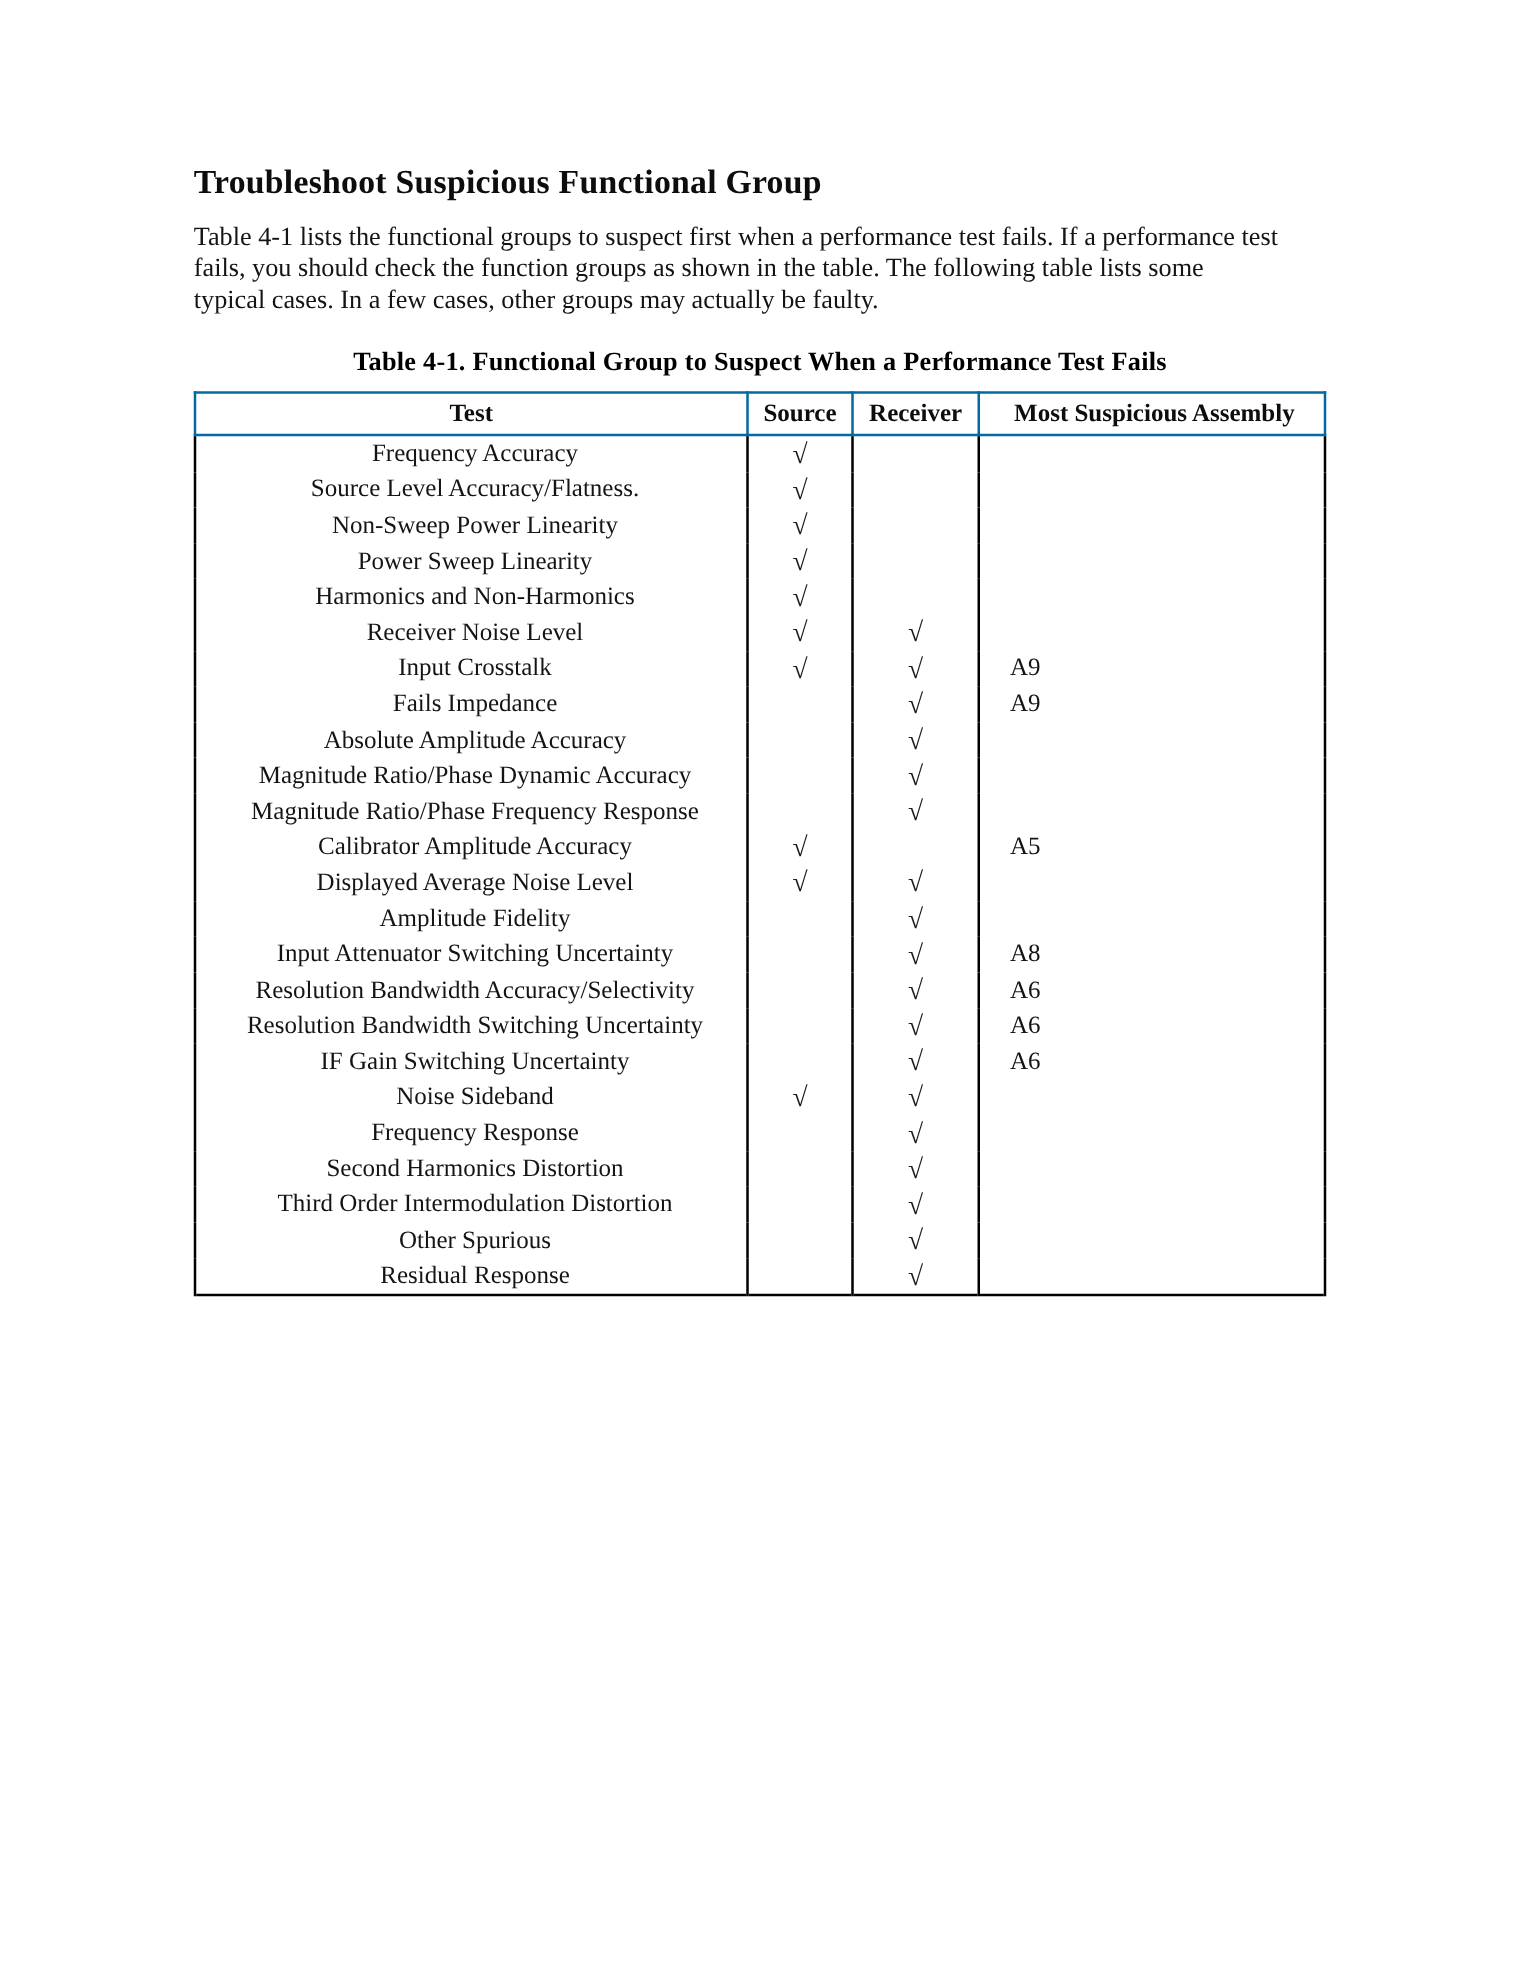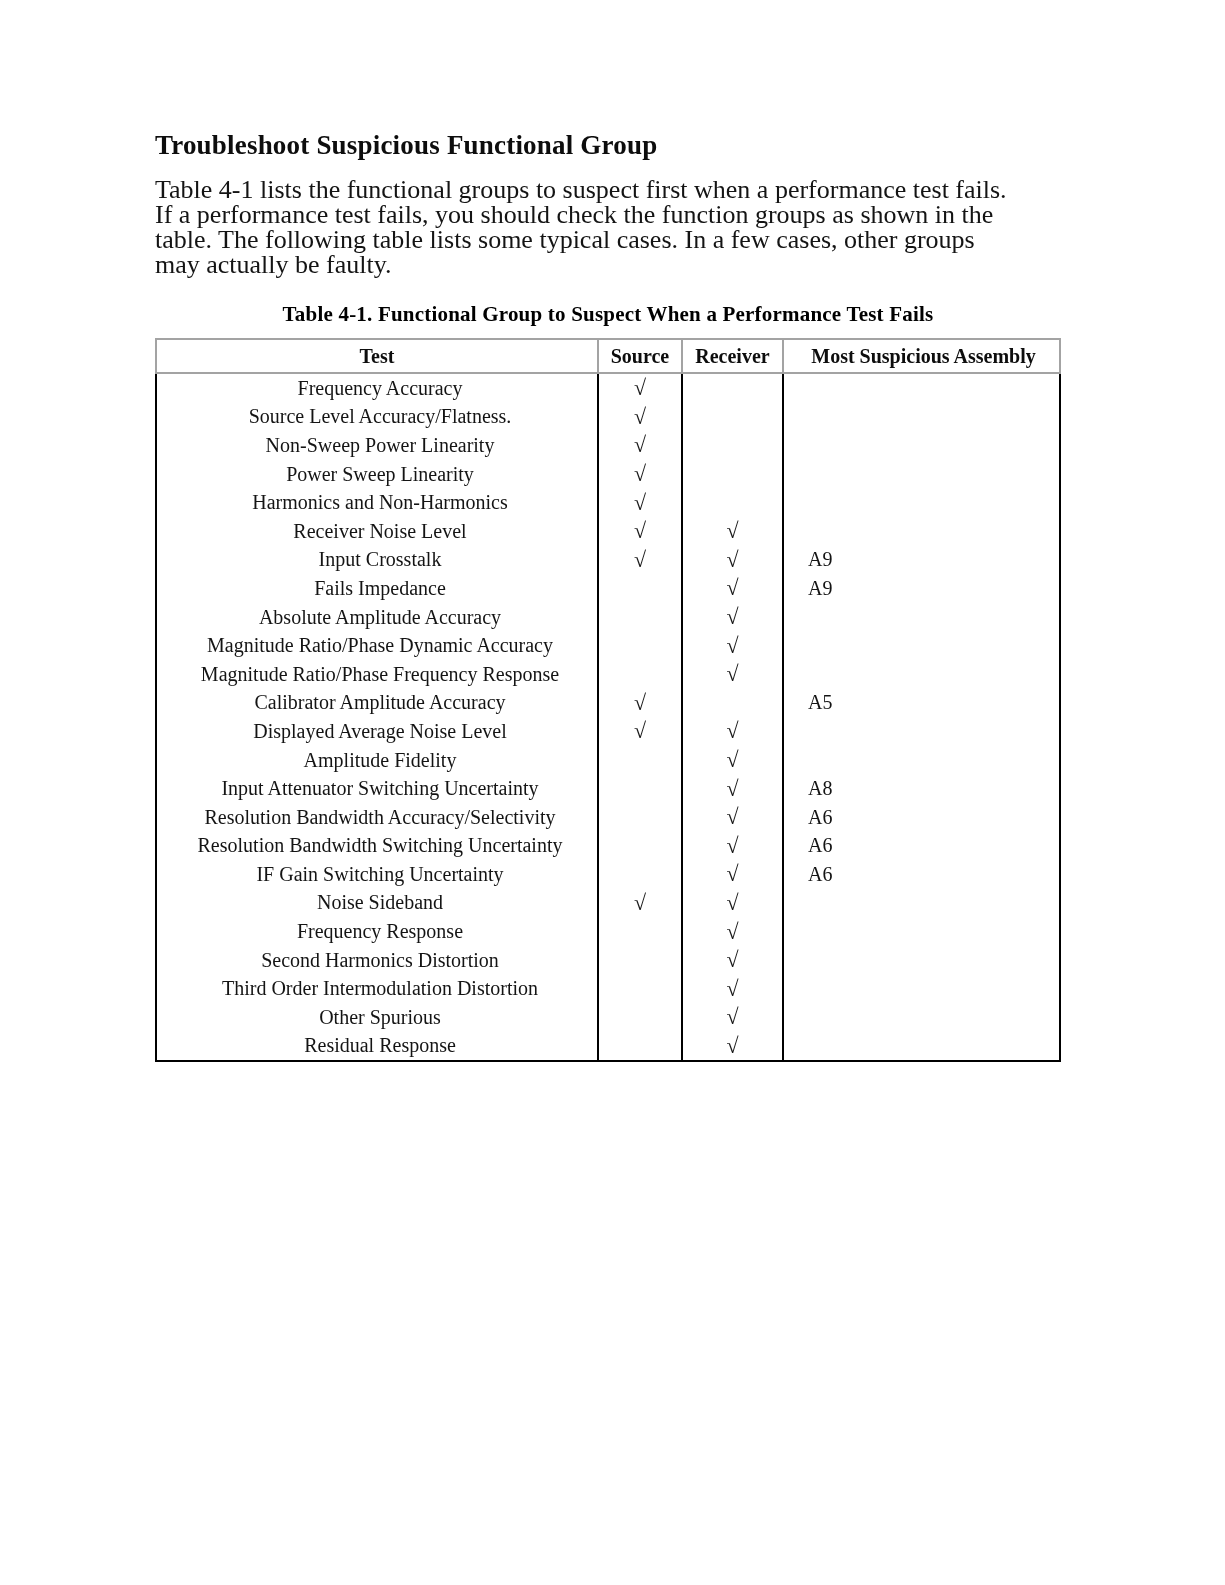--- a/index.html
+++ b/index.html
@@ -25,41 +25,41 @@
   .section-title {
     margin: 0;
     font-size: 27px;
     font-weight: bold;
     letter-spacing: 0.2px;
     color: #0d0d0d;
   }
   .intro {
     margin: 16px 0 0 0;
     width: 868px;
-    font-size: 26px;
+    font-size: 21px;
     line-height: 25px;
     color: #141414;
   }
   .table-caption {
     margin-top: 25px;
     text-align: center;
     font-size: 21px;
     font-weight: bold;
     letter-spacing: 0.2px;
     color: #000000;
   }
   table.fg-table {
     margin-top: 11px;
     border-collapse: collapse;
     table-layout: fixed;
     width: 904px;
     border: 2px solid #000;
   }
   .fg-table th {
-    border: 2px solid #a3a3a3;
+    border: 2px solid #0369a1;
     font-size: 20px;
     font-weight: bold;
     height: 32px;
     padding: 0 6px;
     text-align: center;
     color: #0d0d0d;
   }
   .fg-table th.th-assembly {
     text-align: center;
     padding-left: 10px;

